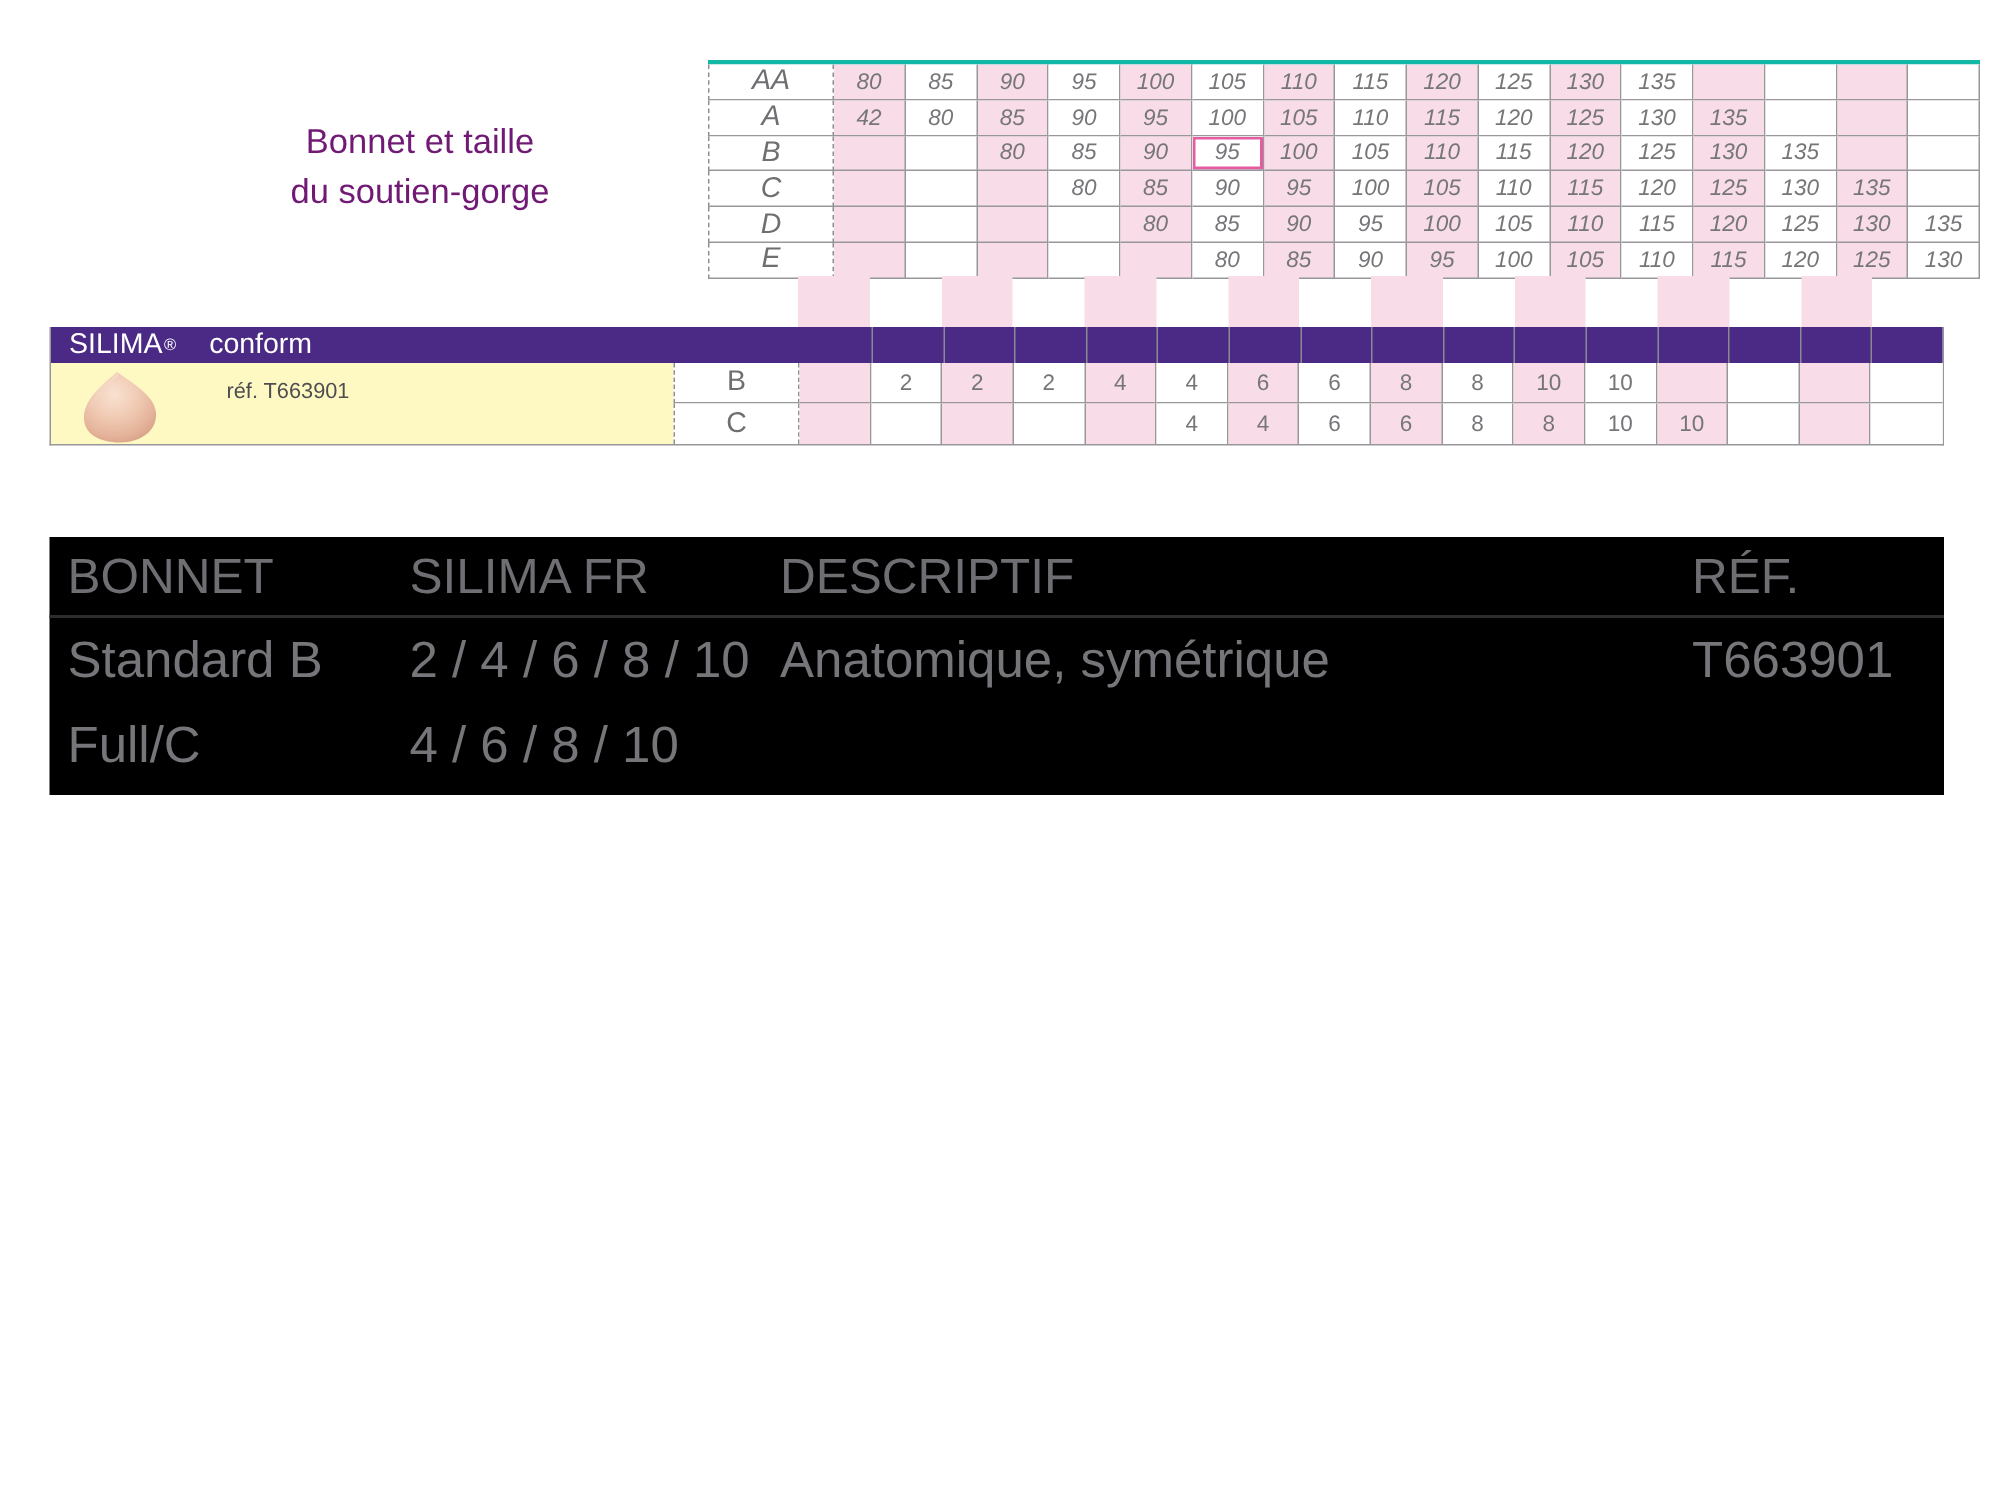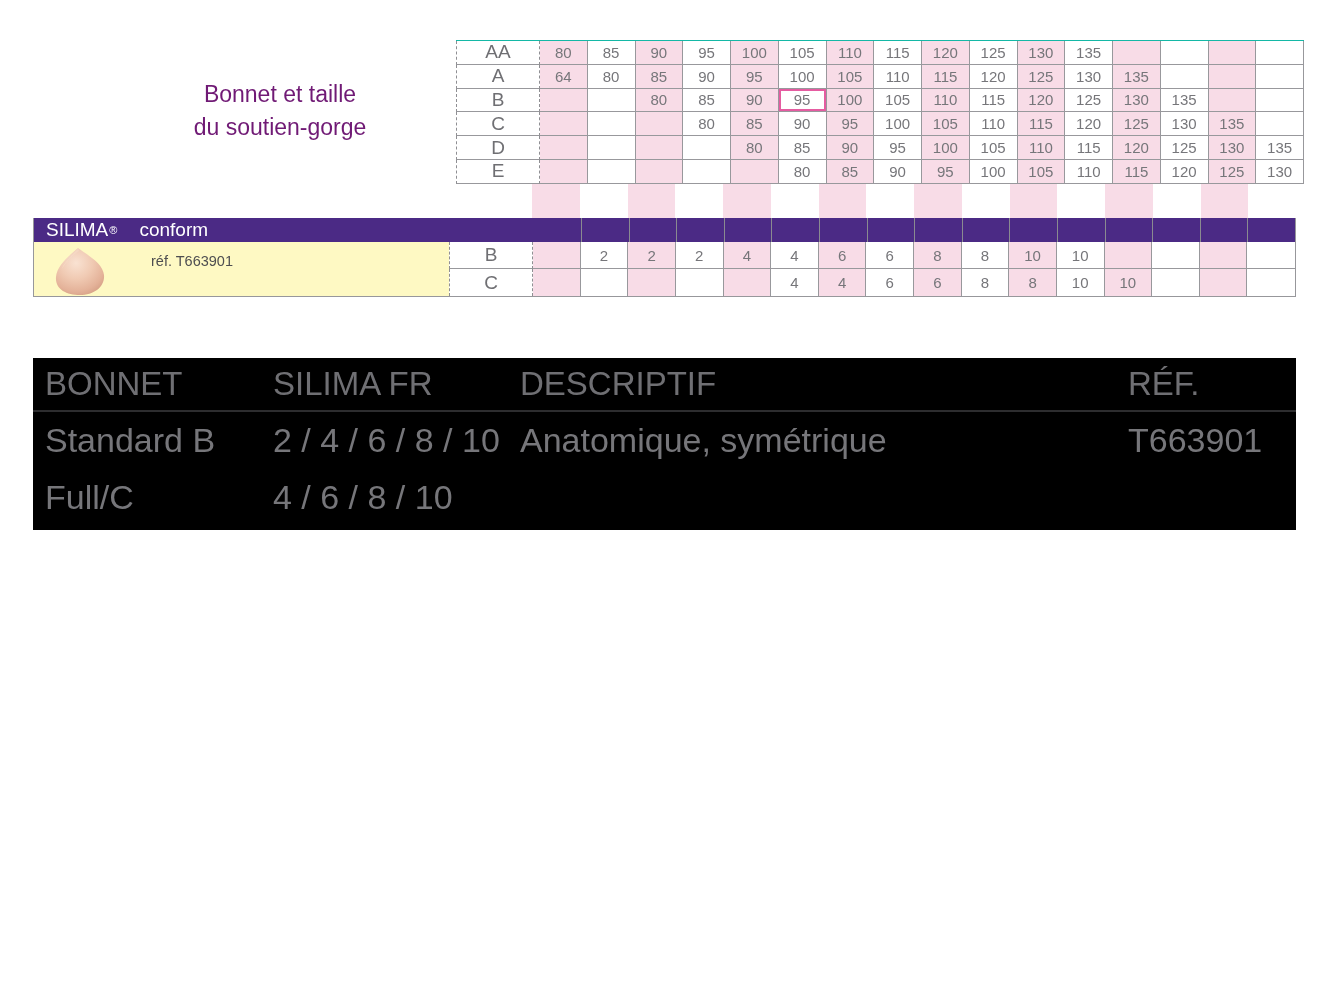--- a/index.html
+++ b/index.html
@@ -11,24 +11,24 @@
   .abs{position:absolute;}
 
   
   .bra-title{
     left:130px;top:78px;width:300px;text-align:center;
     font-size:23px;line-height:33px;color:#701a75;font-weight:300;
   }
 
   
   .size-chart{
-    left:456px;top:40px;width:848px;
+    left:472px;top:40px;width:848px;
     display:grid;grid-template-columns:84px repeat(16,1fr);
-    grid-auto-rows:23.8px;border-top:1px solid #14b8a6;
-    font-size:15px;color:#76767a;
+    grid-auto-rows:23.8px;border-top:3px solid #14b8a6;
+    font-size:15px;color:#76767a;font-style:italic;
   }
   .sc-cell{
     display:flex;align-items:center;justify-content:center;
     border-right:1px solid #98989c;border-bottom:1px solid #98989c;
     box-sizing:border-box;background:#ffffff;
   }
   .sc-cell.pink{background:#f8dce7;}
   .sc-label{
     border-left:1px dashed #8f8f93;border-right:1px dashed #8f8f93;
     font-size:19px;color:#6f6f73;background:#ffffff;
@@ -109,21 +109,21 @@
     <div class="sc-cell">115</div>
     <div class="sc-cell pink">120</div>
     <div class="sc-cell">125</div>
     <div class="sc-cell pink">130</div>
     <div class="sc-cell">135</div>
     <div class="sc-cell pink"></div>
     <div class="sc-cell"></div>
     <div class="sc-cell pink"></div>
     <div class="sc-cell"></div>
     <div class="sc-cell sc-label">A</div>
-    <div class="sc-cell pink">64</div>
+    <div class="sc-cell pink">42</div>
     <div class="sc-cell">80</div>
     <div class="sc-cell pink">85</div>
     <div class="sc-cell">90</div>
     <div class="sc-cell pink">95</div>
     <div class="sc-cell">100</div>
     <div class="sc-cell pink">105</div>
     <div class="sc-cell">110</div>
     <div class="sc-cell pink">115</div>
     <div class="sc-cell">120</div>
     <div class="sc-cell pink">125</div>

